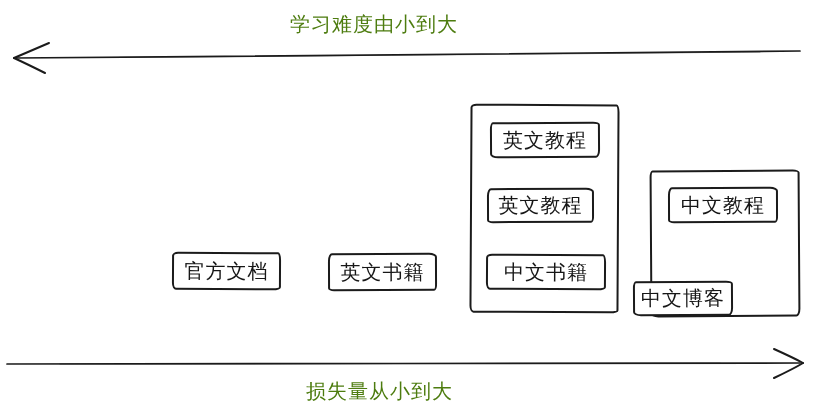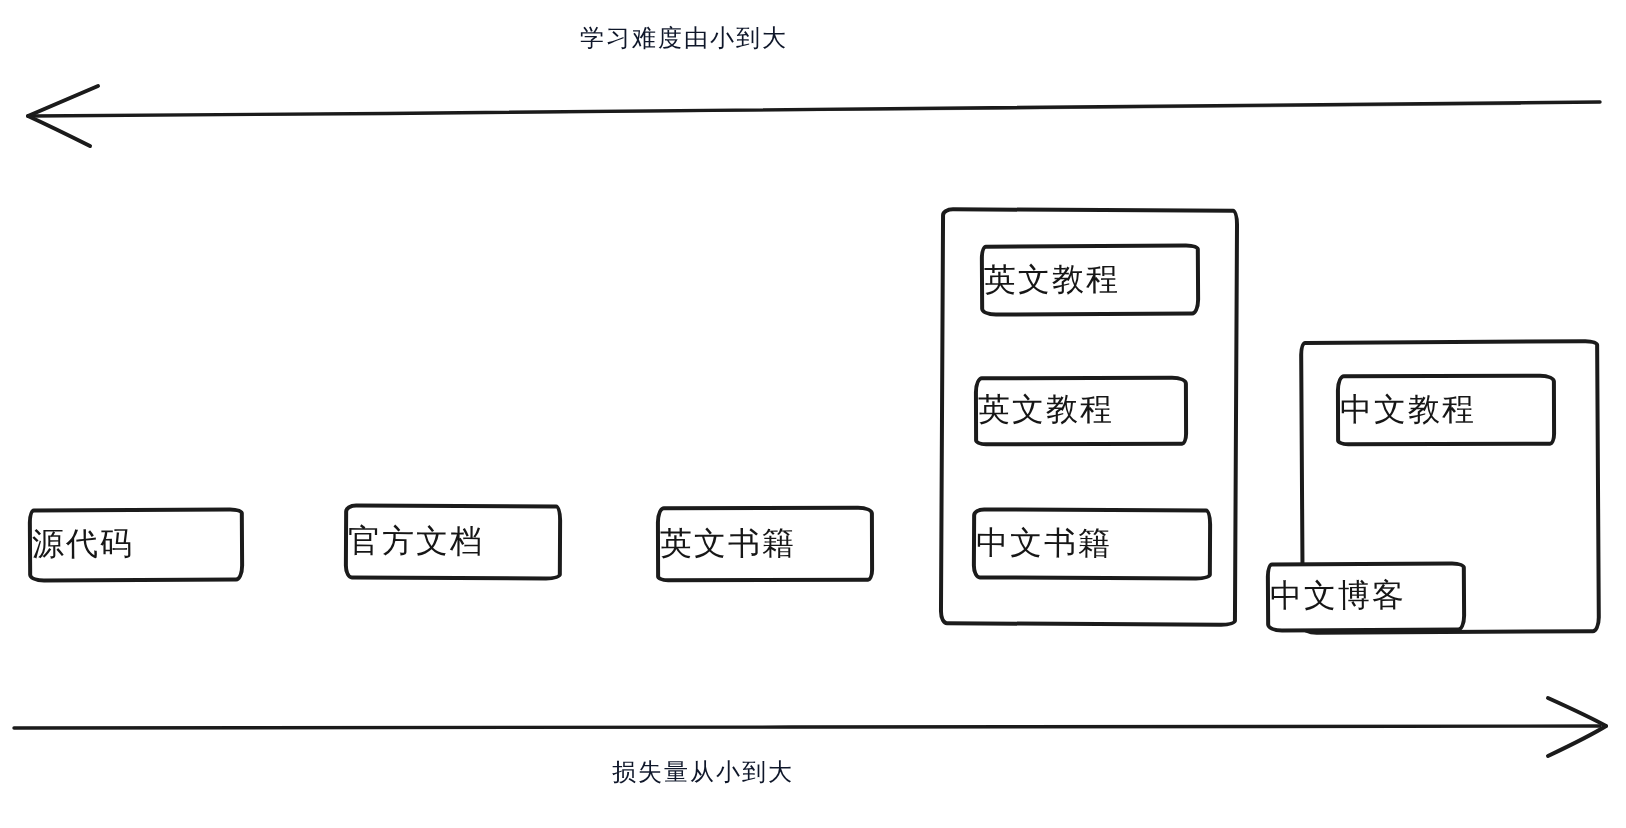--- a/index.html
+++ b/index.html
@@ -9,37 +9,37 @@
   *{margin:0;padding:0;box-sizing:border-box;}
   html,body{width:813px;height:414px;background:var(--bg);overflow:hidden;}
   body{font-family:"DejaVu Sans","Liberation Sans",sans-serif;color:var(--ink);}
   .canvas{
     position:relative;
     width:813px;height:414px;
     background:var(--bg);
   }
   .axis-label{
     position:absolute;
-    font-size:12px;
+    font-size:20px;
     letter-spacing:1px;
-    color:#0f172a;
+    color:#4d7c0f;
     white-space:nowrap;
   }
   .axis-label.top{left:290px;top:11px;}
   .axis-label.bottom{left:306px;top:378px;text-align:right;}
   .arrow-svg{
     position:absolute;left:0;top:0;width:813px;height:414px;
     pointer-events:none;
   }
   .node{
     position:absolute;
-    display:flex;align-items:center;
+    display:flex;align-items:center;justify-content:center;
     border:2px solid var(--ink);
     background:var(--bg);
-    font-size:16px;
+    font-size:20px;
     letter-spacing:1px;
     color:#161616;
     white-space:nowrap;
   }
   
   .sk1{border-radius:3px 7px 4px 8px / 7px 3px 8px 4px; transform:rotate(-0.35deg);}
   .sk2{border-radius:6px 3px 8px 4px / 4px 8px 3px 7px; transform:rotate(0.3deg);}
   .sk3{border-radius:4px 8px 3px 6px / 8px 4px 6px 3px; transform:rotate(-0.2deg);}
   .group{
     position:absolute;
@@ -75,23 +75,20 @@
       <path d="M 45 73 Q 27 64 14 58" stroke-width="2"></path>
     </g>
     <g stroke="#1b1b1b" fill="none" stroke-linecap="round">
       <path d="M 7 364 C 250 364.5, 560 362.5, 800 363" stroke-width="1.7"></path>
       <path d="M 60 364 C 300 364.3, 520 363, 720 363.2" stroke-width="1" opacity="0.55"></path>
       <path d="M 774 349 Q 795 358.5 803 363" stroke-width="2"></path>
       <path d="M 774 378 Q 795 368 803 363" stroke-width="2"></path>
     </g>
   </svg>
 
-  <div class="node sk1 n-source">
-    <span>源代码</span>
-  </div>
 
   <div class="node sk2 n-docs">
     <span>官方文档</span>
   </div>
 
   <div class="node sk3 n-enbooks">
     <span>英文书籍</span>
   </div>
 
   <div class="group sk2 g1"></div>

